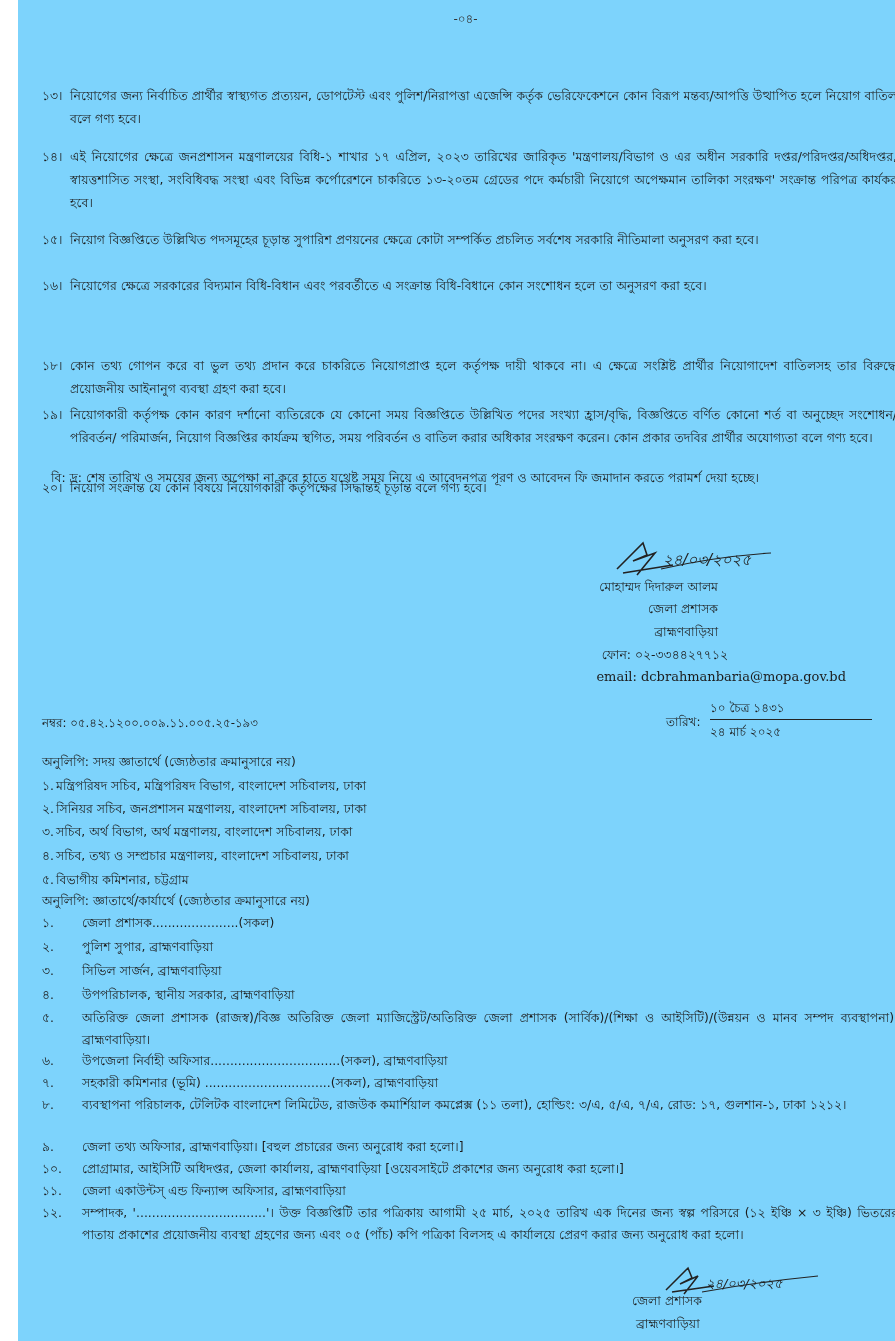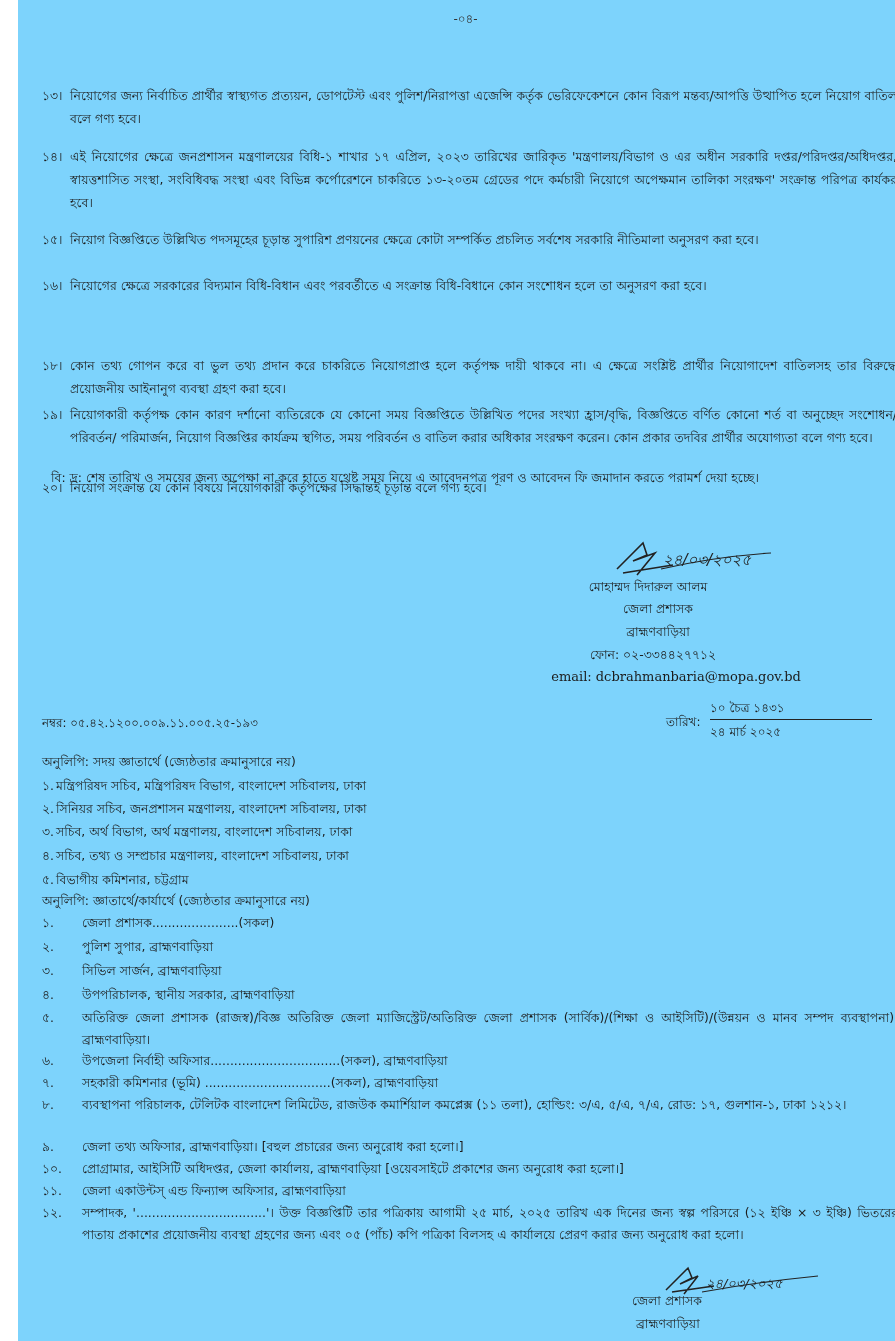--- a/index.html
+++ b/index.html
@@ -14,21 +14,21 @@
   .edge-shade { position: absolute; right: 0; top: 0; width: 14px; height: 1341px;
     background: linear-gradient(to right, rgba(240,240,235,0), rgba(228,228,220,0.8)); }
   .pagenum { position: absolute; top: 10px; left: 0; width: 895px; text-align: center; font-size: 12px; color: #333; }
 
   .clause { position: absolute; left: 24px; width: 855px; font-size: 12.4px; line-height: 23px; margin-top: 48px; }
   .clause .num { position: absolute; left: 0; top: 0; }
   .clause .txt { display: block; padding-left: 28px; text-align: justify; }
 
   .note { position: absolute; left: 24px; width: 856px; font-size: 12.4px; line-height: 25px; text-align: justify; margin-left: 9px; }
 
-  .sig { position: absolute; text-align: center; font-size: 12.4px; line-height: 22px; }
+  .sig { position: absolute; text-align: right; font-size: 12.4px; line-height: 22px; }
   .signature { position: absolute; }
 
   .memo { position: absolute; left: 24px; top: 714px; font-size: 11.8px; }
   .date-block { position: absolute; left: 648px; top: 697px; font-size: 12px; }
   .date-label { position: absolute; left: 0; top: 16px; }
   .date-frac { position: absolute; left: 44px; top: 0; width: 162px; text-align: left; }
   .date-frac .top { display: block; height: 22px; line-height: 22px; border-bottom: 1.2px solid #222; }
   .date-frac .bot { display: block; height: 22px; line-height: 24px; }
 
   .cc-head { position: absolute; left: 24px; font-size: 12.4px; line-height: 20px; }

